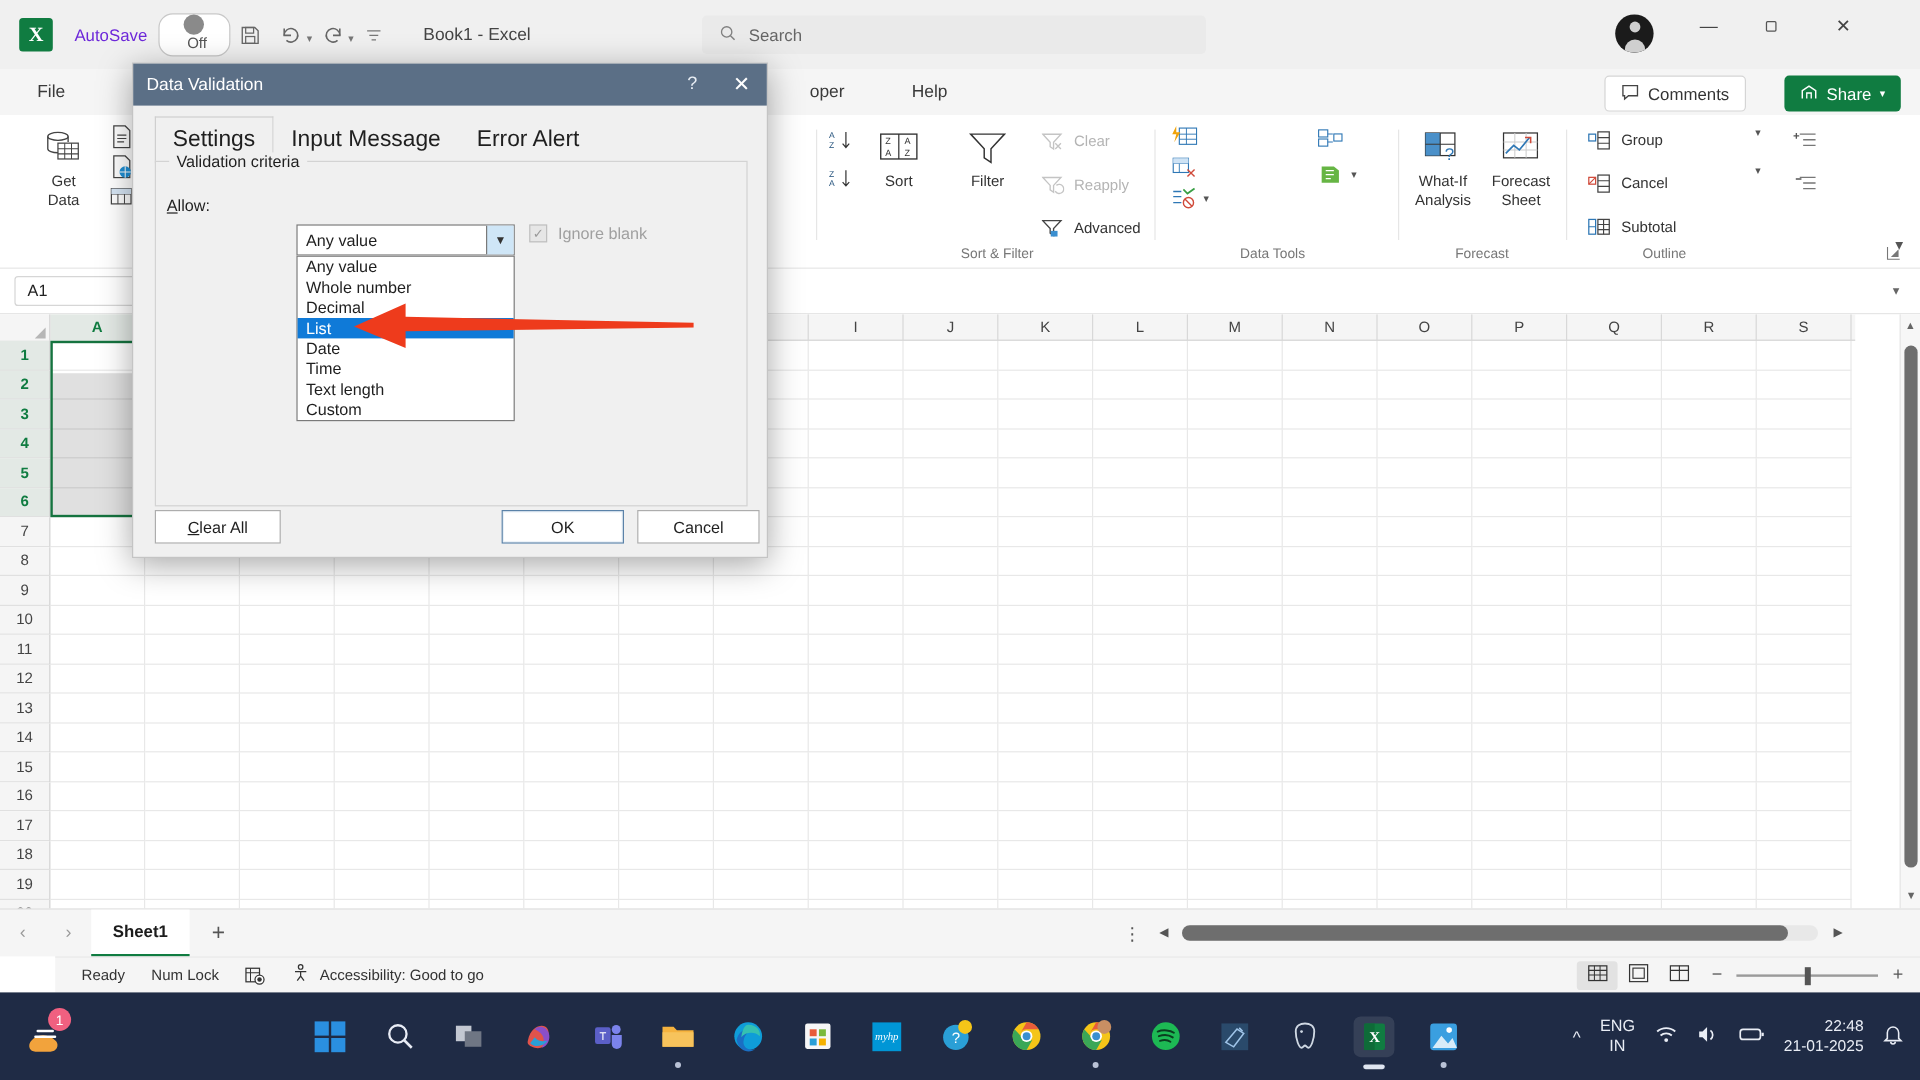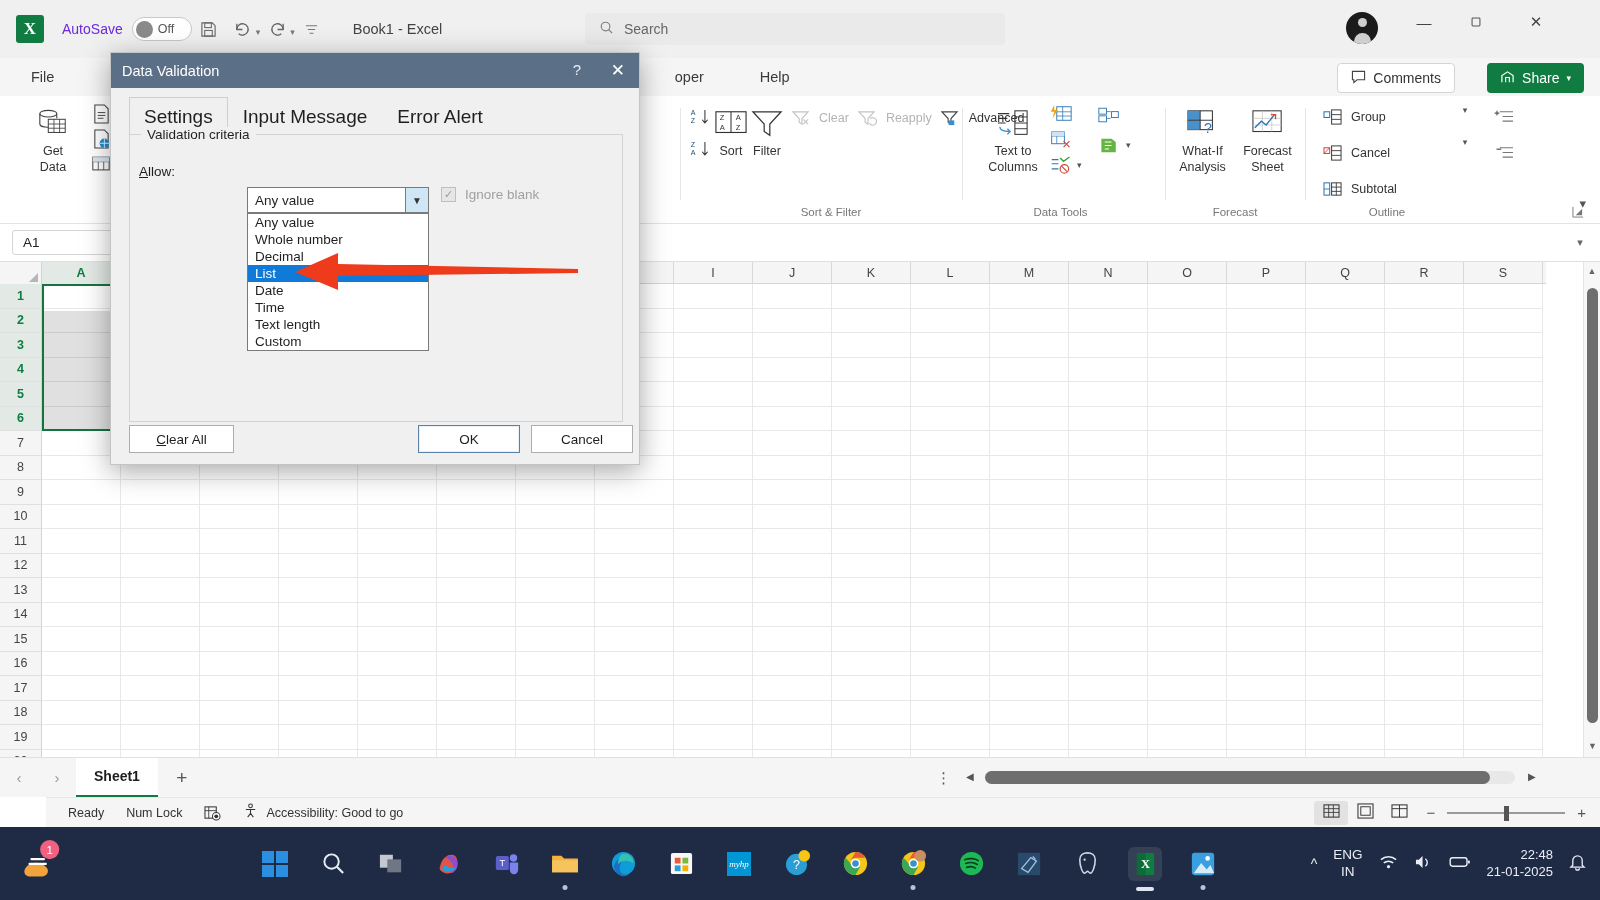--- a/index.html
+++ b/index.html
@@ -16,23 +16,23 @@
     background: #f0f0f0; display: flex; align-items: center;
   }
   .excel-logo {
     width: 28px; height: 28px; margin-left: 16px; border-radius: 3px;
     background: #107c41; color: #fff; font-size: 17px; font-weight: bold;
     display: flex; align-items: center; justify-content: center;
     font-family: "Liberation Serif", serif;
   }
   .autosave-label { margin-left: 18px; font-size: 14px; color: #6d28d9; }
   .toggle-pill {
-    margin-left: 9px; width: 60px; height: 24px; border-radius: 12px;
+    margin-left: 9px; width: 60px; height: 36px; border-radius: 12px;
     background: #fff; border: 1px solid #c8c8c8; display: flex;
-    align-items: center; padding: 0 3px; position: relative;
+    align-items: center; padding: 0 3px; position: relative; flex-direction: column;
   }
   .toggle-knob { width: 17px; height: 17px; border-radius: 50%; background: #8a8a8a; }
   .toggle-text { font-size: 12.5px; color: #555; margin-left: 5px; }
   .qat-icon {
     width: 34px; height: 34px; display: flex; align-items: center;
     justify-content: center; color: #666; font-size: 17px;
   }
   .qat-caret { font-size: 9px; color: #777; margin-left: -4px; margin-top: 5px; }
   .doc-title { margin-left: 24px; font-size: 14.5px; color: #444; }
   .search-box {
@@ -445,21 +445,21 @@
           <span>Sort</span>
         </div>
         <div class="bigbtn">
           <span class="gi">
             <svg width="34" height="32" viewBox="0 0 36 34">
                 <path d="M3 4h30l-12 13v12l-6-4V17z" fill="none" stroke="#333" stroke-width="1.3"></path>
               </svg>
           </span>
           <span>Filter</span>
         </div>
-        <div style="display:flex;flex-direction:row;gap:8px;padding-top:8px;padding-left:6px">
+        <div style="display:flex;flex-direction:column;gap:8px;padding-top:8px;padding-left:6px">
           <div class="smbtn dim">
             <span class="icon-sq">
               <svg width="19" height="17" viewBox="0 0 20 18">
                   <path d="M1 2h16l-6.5 7v6l-3-2V9z" fill="none" stroke="#c4c4c4" stroke-width="1.2"></path>
                   <path d="M12 10l5 5M17 10l-5 5" stroke="#c4c4c4" stroke-width="1.2"></path>
                 </svg>
             </span>
             <span>Clear</span>
           </div>
           <div class="smbtn dim">
@@ -482,33 +482,20 @@
           </div>
         </div>
       </div>
       <div class="rglabel">Sort &amp; Filter</div>
     </div>
 
     <div class="rsep" style="left:962px"></div>
 
     <div class="rgroup" style="left:968px;width:185px">
       <div style="display:flex;padding-left:8px">
-        <div class="bigbtn">
-          <span class="gi">
-            <svg width="38" height="32" viewBox="0 0 40 34">
-                <path d="M4 6h12M4 11h10M4 16h8" stroke="#333" stroke-width="1.2"></path>
-                <path d="M6 20c0 5 6 5 10 5" stroke="#3a8fd0" stroke-width="1.4" fill="none"></path>
-                <path d="M14 22l3 3-3 3" stroke="#3a8fd0" stroke-width="1.4" fill="none"></path>
-                <rect x="22" y="3" width="13" height="25" fill="none" stroke="#333" stroke-width="1.1"></rect>
-                <path d="M22 9.5h13M22 16h13M22 22h13" stroke="#333" stroke-width="1"></path>
-              </svg>
-          </span>
-          <span style="white-space:pre-line">Text to
-Columns</span>
-        </div>
         <div style="display:flex;flex-direction:column;gap:4px;padding-top:6px">
           <span class="icon-sq">
             <svg width="24" height="21" viewBox="0 0 26 22">
                 <rect x="8" y="3" width="17" height="16" fill="none" stroke="#2e77b5" stroke-width="1.1"></rect>
                 <path d="M8 9h17M8 14h17M15 3v16" stroke="#2e77b5" stroke-width=".9"></path>
                 <path d="M5 1l-4 8h4l-2 8 6-10H5z" fill="#f0a30a"></path>
               </svg>
           </span>
           <span class="icon-sq">
             <svg width="24" height="21" viewBox="0 0 26 22">

